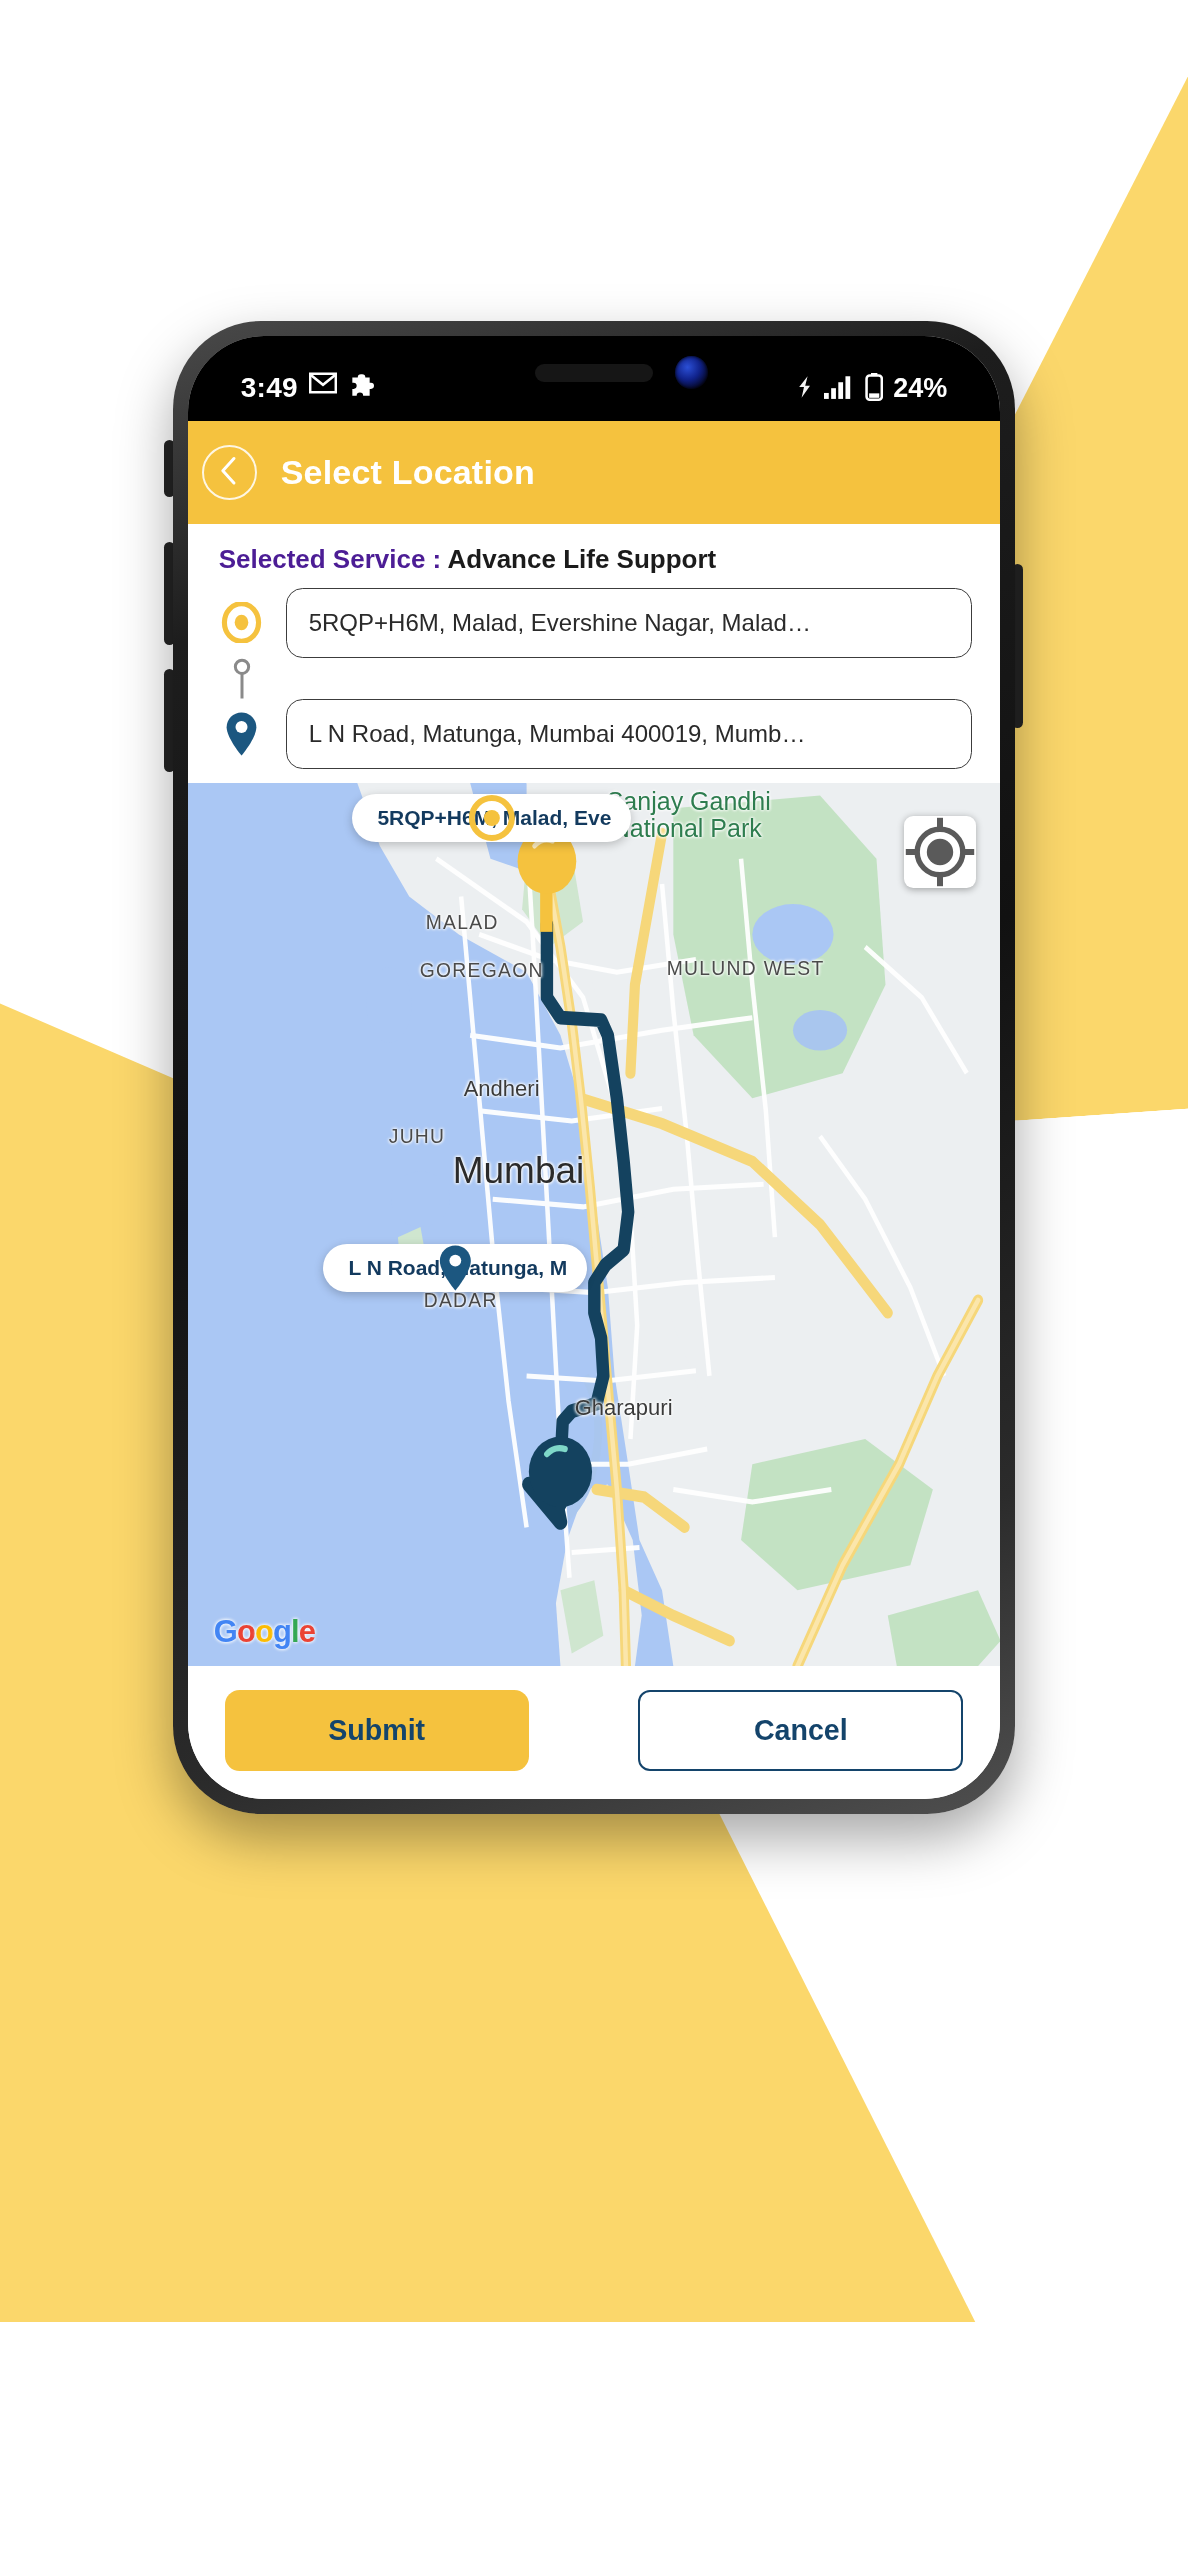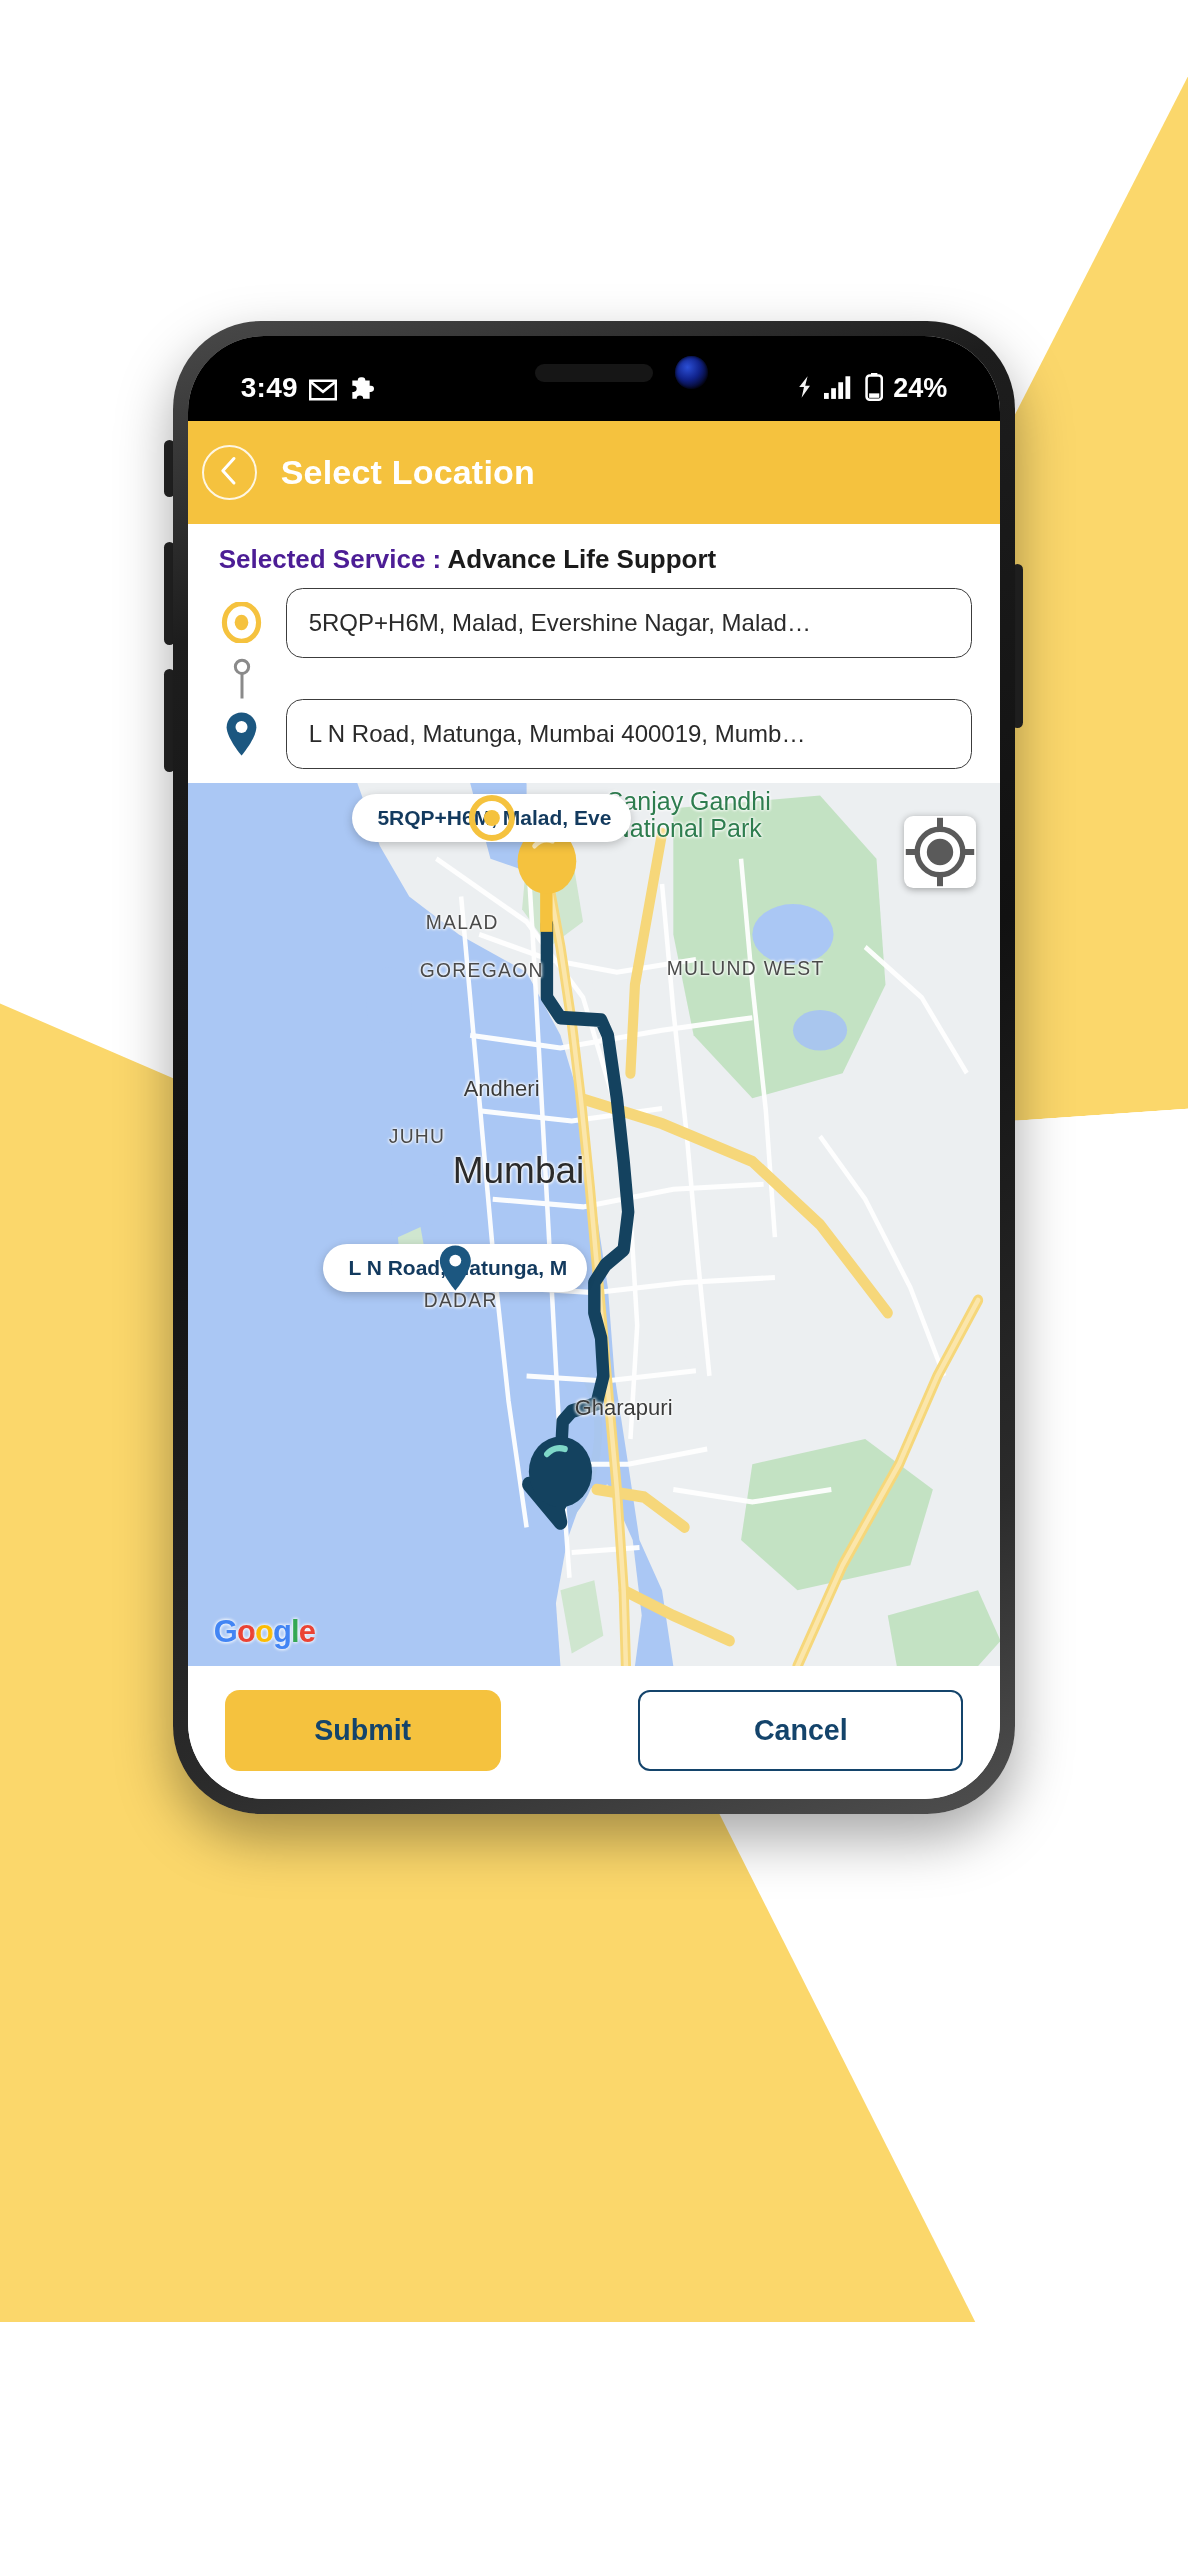--- a/index.html
+++ b/index.html
@@ -54,21 +54,21 @@
   .screen {
     position:absolute; left:0; top:0; width:100%; height:100%;
     background:#fff; display:flex; flex-direction:column;
   }
   
   .statusbar {
     height: 85px; background:#000; color:#fff;
     display:flex; align-items:center; justify-content:space-between;
     padding: 20px 53px 0 53px; flex: 0 0 auto; position:relative;
   }
-  .sb-left { display:flex; align-items:flex-end; gap:11px; }
+  .sb-left { display:flex; align-items:flex-start; gap:11px; }
   .sb-time { font-size:28px; font-weight:600; letter-spacing:0.3px; }
   .sb-icons-right { display:flex; align-items:center; gap:10px; }
   .sb-pct { font-size:27px; font-weight:600; }
   .notch {
     position:absolute; left:50%; top:28px; transform:translateX(-50%);
     width:118px; height:18.4px; background:#161616; border-radius:11px;
   }
   .camera {
     position:absolute; left:60%; top:20px; width:33px; height:33px; border-radius:50%;
     background: radial-gradient(circle at 38% 34%, #2b4fd6 0%, #10228a 42%, #05061c 78%);
@@ -144,21 +144,21 @@
   .instr-title { font-size:27px; font-weight:700; color:#14446b; }
   .instr-input {
     margin-top:auto; border:none; border-bottom:1.8px solid #4a4a4a;
     font-size:26px; color:#9a9a9a; font-family:"Liberation Sans", sans-serif;
     padding: 5.5px 1.8px 9.2px 1.8px; outline:none; background:transparent; width:100%;
   }
   .instr-input::placeholder { color:#9a9a9a; }
 
   .actions { display:flex; gap:0; justify-content:space-between; padding: 24px 37px 28px 37px; }
   .btn-submit {
-    width:276px; height:81px; background:#f5c23e; border:none; border-radius:14.7px;
+    width:304px; height:81px; background:#f5c23e; border:none; border-radius:14.7px;
     color:#14446b; font-size:28.6px; font-weight:700; font-family:"Liberation Sans", sans-serif;
     cursor:pointer;
   }
   .btn-cancel {
     width:325px; height:81px; background:#fff; border:2.3px solid #14446b; border-radius:12px;
     color:#14446b; font-size:28.6px; font-weight:700; font-family:"Liberation Sans", sans-serif;
     cursor:pointer;
   }
 </style>
 </head>

